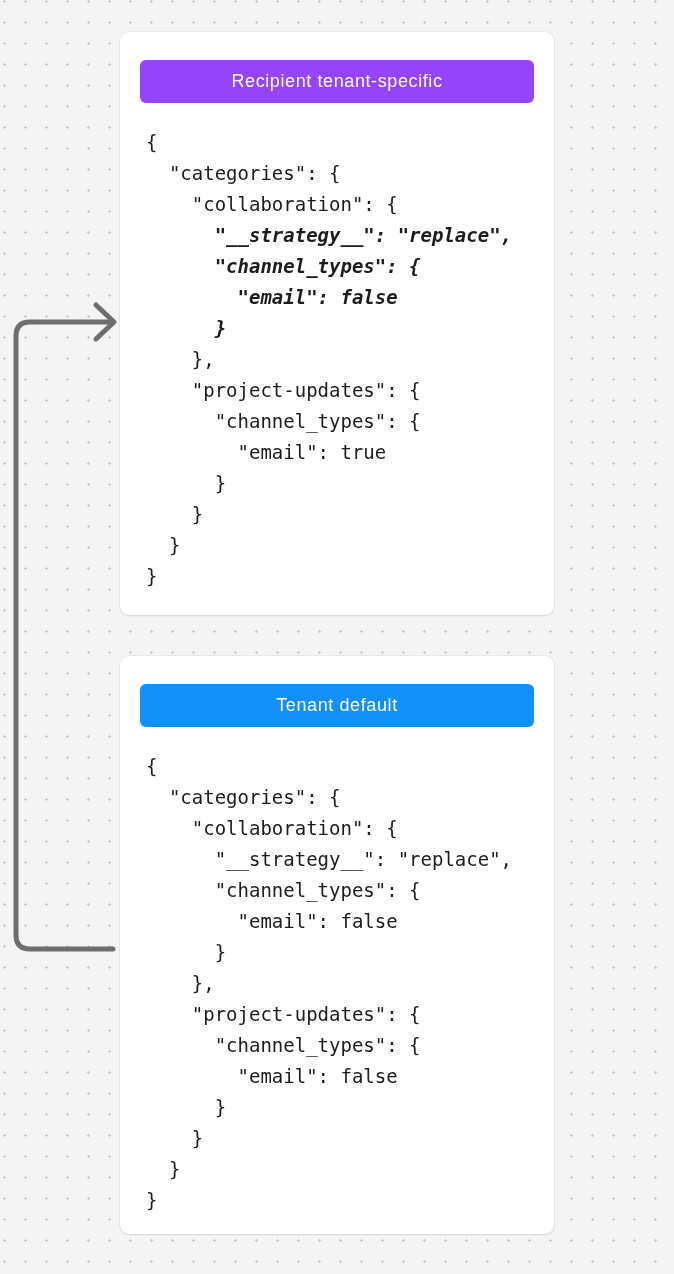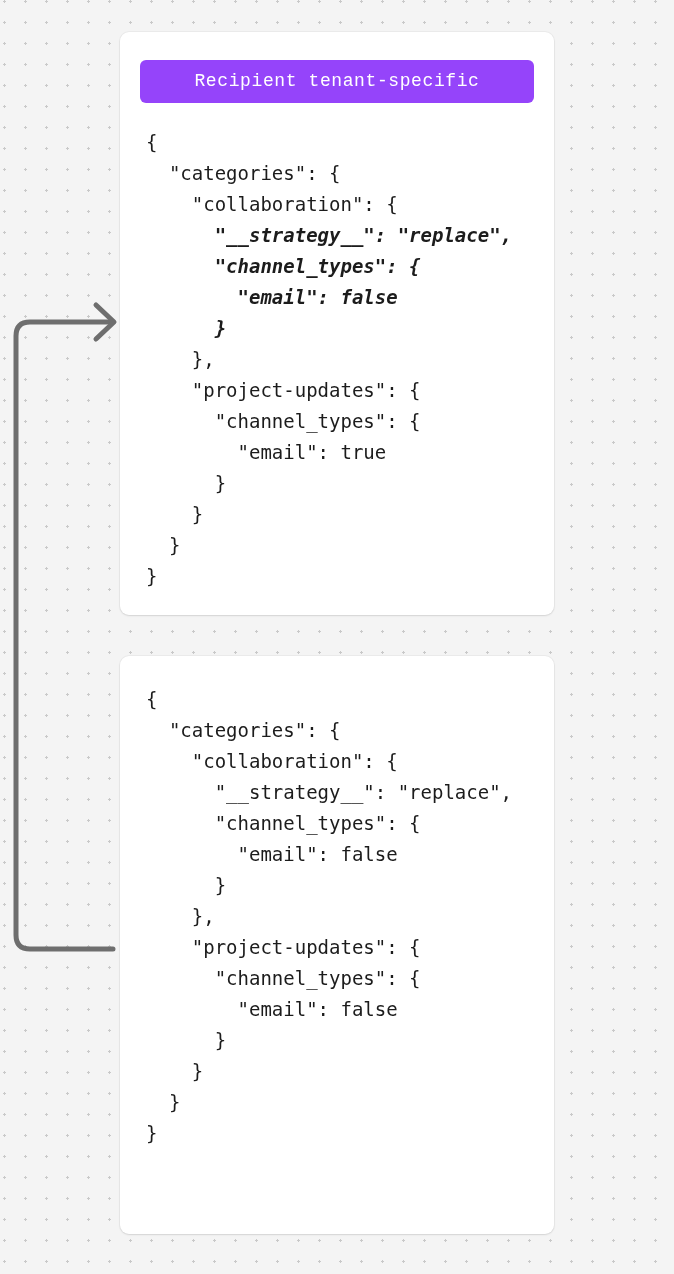--- a/index.html
+++ b/index.html
@@ -50,21 +50,21 @@
   .card-recipient { top: 32px; height: 583px; }
   .card-tenant    { top: 656px; height: 578px; }
 
   .badge {
     display: block;
     height: 43px;
     line-height: 43px;
     border-radius: 6px;
     text-align: center;
     color: #ffffff;
-    font-family: Liberation Mono, monospace;
+    font-family: Liberation Sans, sans-serif;
     font-size: 18px;
     letter-spacing: 0.6px;
     font-weight: 400;
     margin: 0 0 24px 0;
   }
   .badge-purple { background: #9544fa; }
   .badge-blue   { background: #1190fa; }
 
   .code {
     margin: 0;
@@ -104,20 +104,21 @@
 <span>    "project-updates": {</span>
 <span>      "channel_types": {</span>
 <span>        "email": true</span>
 <span>      }</span>
 <span>    }</span>
 <span>  }</span>
 <span>}</span></pre>
   </div>
 
   <div class="card card-tenant">
+    <div class="badge badge-blue">Tenant default</div>
     <pre class="code"><span>{</span>
 <span>  "categories": {</span>
 <span>    "collaboration": {</span>
 <span>      "__strategy__": "replace",</span>
 <span>      "channel_types": {</span>
 <span>        "email": false</span>
 <span>      }</span>
 <span>    },</span>
 <span>    "project-updates": {</span>
 <span>      "channel_types": {</span>

